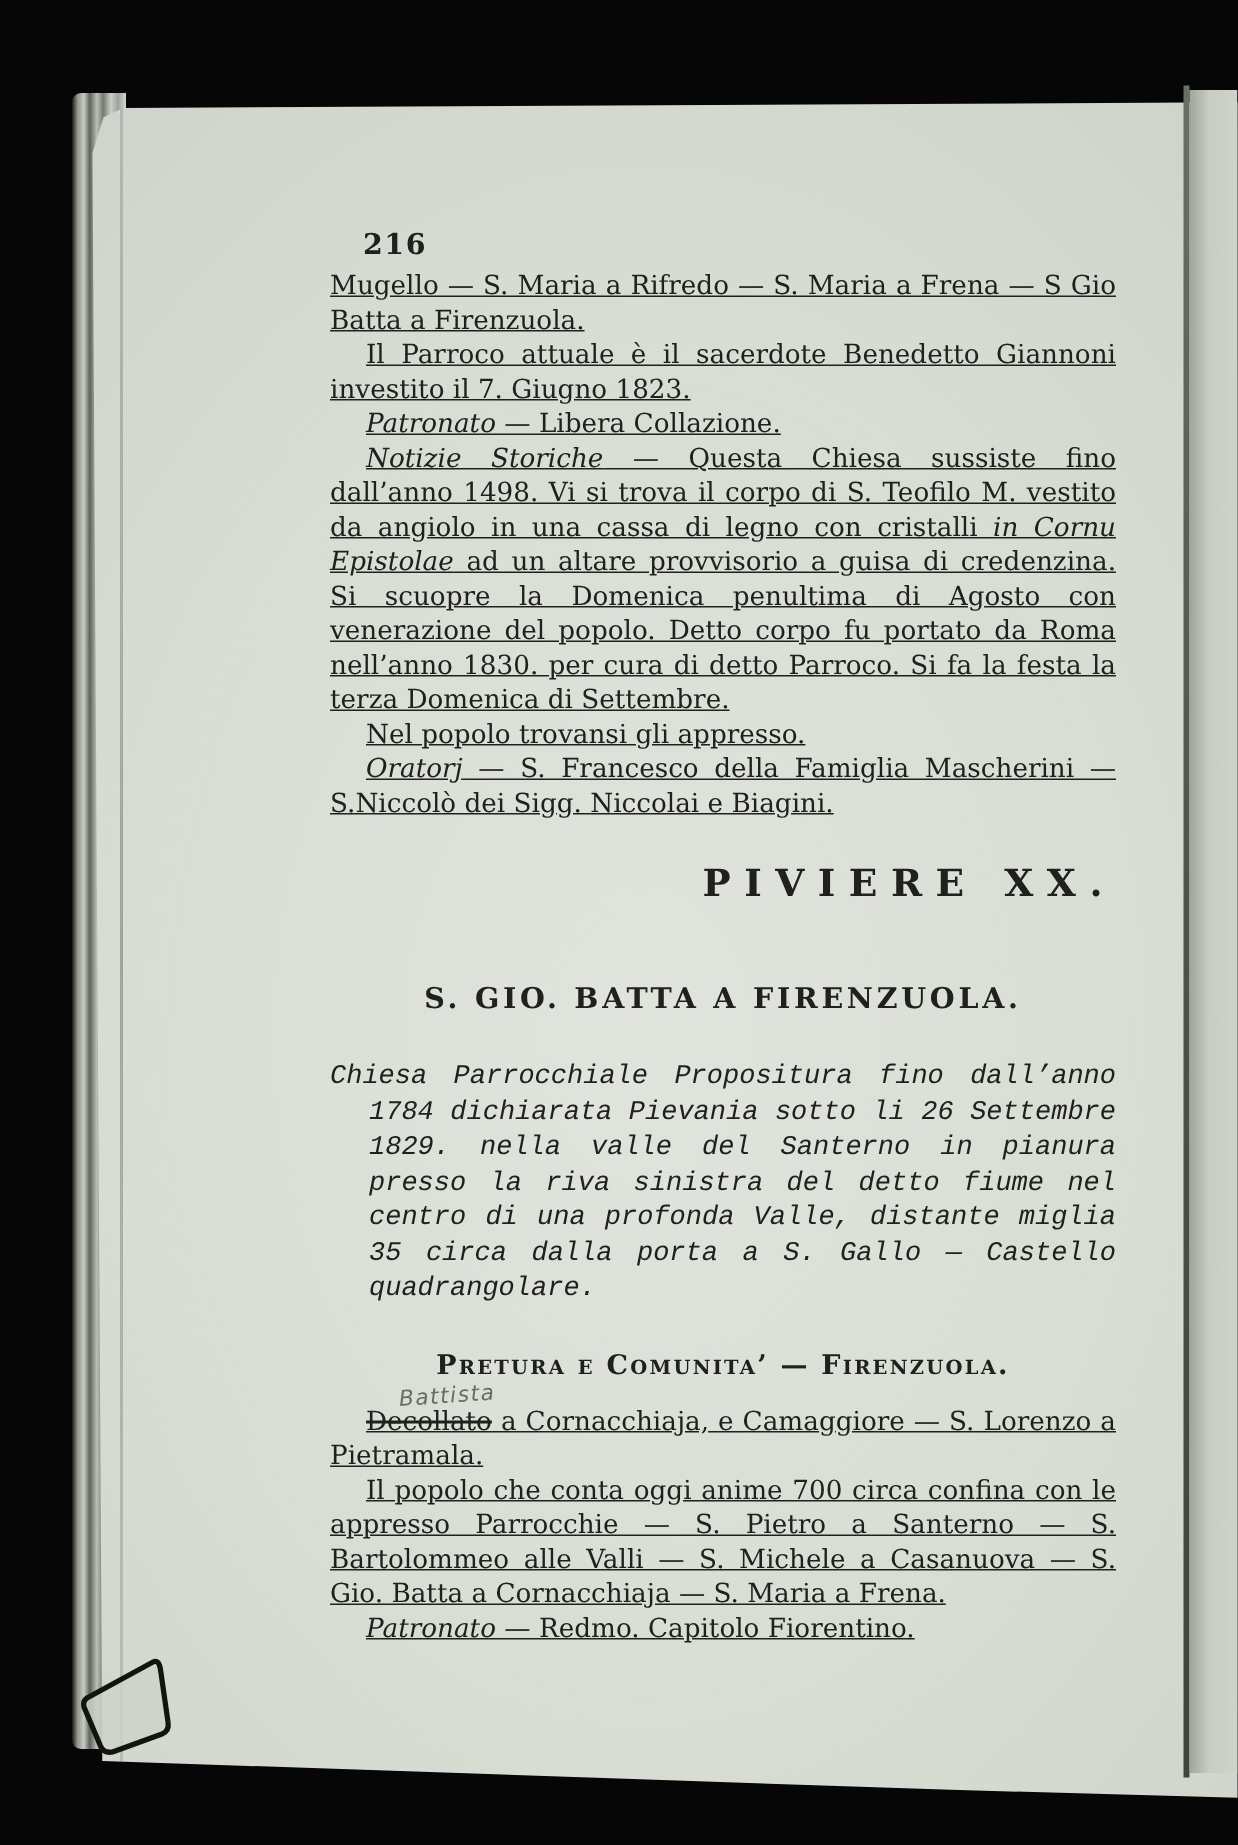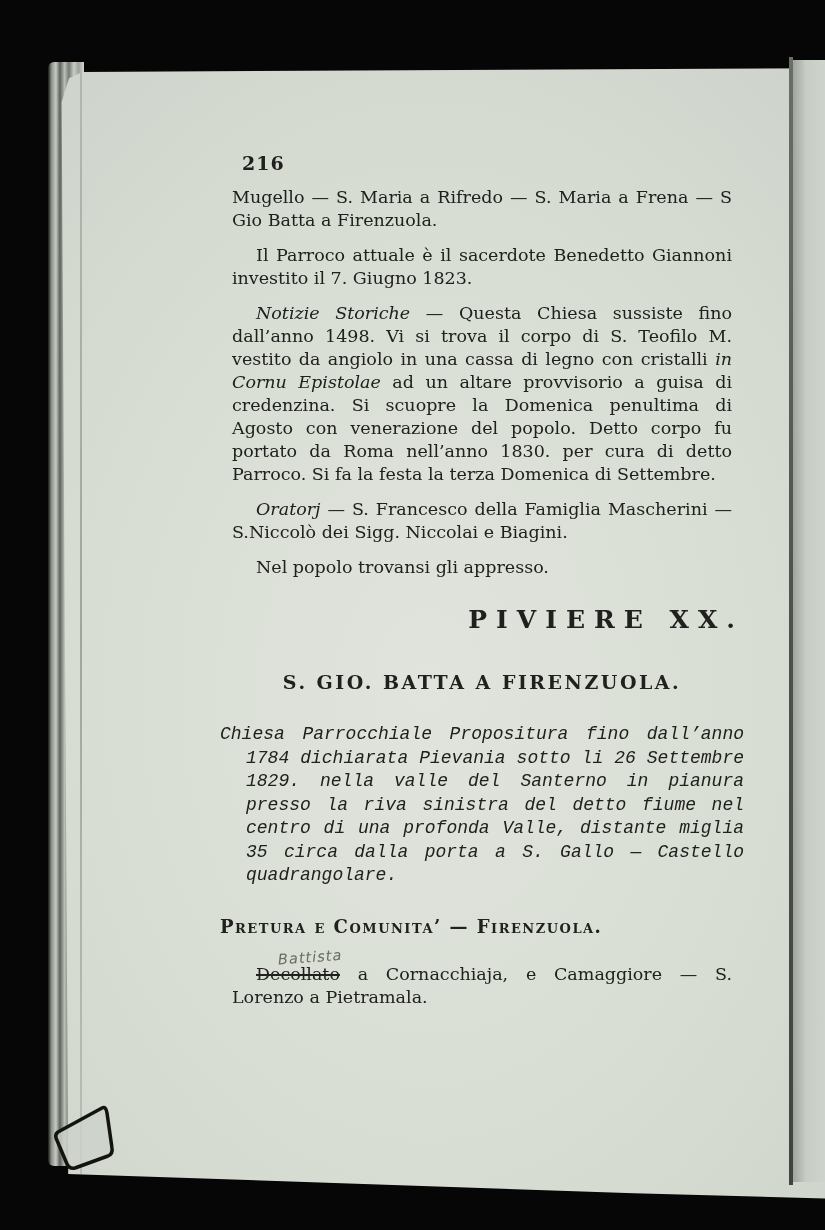--- a/index.html
+++ b/index.html
@@ -44,47 +44,47 @@
     background:linear-gradient(90deg,#9fa59c 0%,#c7cdc4 40%,#ced4cb 100%);
   }
 
   
   .text-block{position:absolute;left:160px;top:84px;width:524px;color:var(--ink);}
   .page-number{
     font-size:19px;font-weight:bold;letter-spacing:1px;
     margin:0 0 6px 22px;
   }
   .body-text p.para{
-    margin:12px;text-align:justify;font-size:17.5px;line-height:23px;
+    margin:0;text-align:justify;font-size:17.5px;line-height:23px;text-decoration:underline;
   }
   .body-text p.para.indent{text-indent:24px;}
   .it{font-style:italic;}
   .strike{text-decoration:line-through;text-decoration-thickness:2px;}
   .annotated{position:relative;}
   .handwrite{
     position:absolute;top:-17px;left:-2px;display:inline-block;white-space:nowrap;
     font-family:"DejaVu Sans","Liberation Sans",sans-serif;
     font-style:italic;font-size:14.5px;letter-spacing:1px;color:var(--pencil);
     transform:rotate(-4deg);opacity:.9;
   }
   .piviere{
     text-align:right;font-size:25px;font-weight:700;letter-spacing:9px;
     margin:26px 0 0;
   }
   .church{
     text-align:center;font-size:19px;font-weight:700;letter-spacing:2.5px;
-    margin:37px 0 0;
+    margin:52px 0 0;
   }
   .descr{
     font-style:italic;font-size:18px;line-height:23.5px;text-align:justify;
     margin:30px 0 0;padding-left:26px;text-indent:-26px;font-family:Liberation Mono, monospace;
   }
   .pretura{
-    text-align:left;font-weight:700;font-variant:small-caps;
-    letter-spacing:1.5px;font-size:18px;margin:28px 0 26px;
+    text-align:center;font-weight:700;font-variant:small-caps;
+    letter-spacing:1.5px;font-size:18px;margin:28px 0 16px;
   }
 
   
   .corner-clip{position:absolute;left:50px;top:1102px;width:78px;height:72px;}
 </style>
 </head>
 <body>
 
 <div class="scene">
 
@@ -92,35 +92,38 @@
 
   <div class="page-main">
     <div class="page-crease"></div>
 
     <div class="text-block">
       <div class="page-number">216</div>
 
       <div class="body-text">
           <p class="para"><span>Mugello — S. Maria a Rifredo — S. Maria a Frena — S Gio Batta a Firenzuola.</span></p>
           <p class="para indent"><span>Il Parroco attuale è il sacerdote Benedetto Giannoni investito il 7. Giugno 1823.</span></p>
+          <p class="para indent"><span class="it">Patronato</span><span> — Libera Collazione.</span></p>
           <p class="para indent"><span class="it">Notizie Storiche</span><span> — Questa Chiesa sussiste fino dall’anno 1498. Vi si trova il corpo di S. Teofilo M. vestito da angiolo in una cassa di legno con cristalli </span><span class="it">in Cornu Epistolae</span><span> ad un altare provvisorio a guisa di credenzina. Si scuopre la Domenica penultima di Agosto con venerazione del popolo. Detto corpo fu portato da Roma nell’anno 1830. per cura di detto Parroco. Si fa la festa la terza Domenica di Settembre.</span></p>
+          <p class="para indent"><span>Nel popolo trovansi gli appresso.</span></p>
           <p class="para indent"><span class="it">Oratorj</span><span> — S. Francesco della Famiglia Mascherini — S.Niccolò dei Sigg. Niccolai e Biagini.</span></p>
-          <p class="para indent"><span>Nel popolo trovansi gli appresso.</span></p>
         </div>
 
       <h1 class="piviere">PIVIERE XX.</h1>
 
       <h2 class="church">S. GIO. BATTA A FIRENZUOLA.</h2>
 
       <p class="descr">Chiesa Parrocchiale Propositura fino dall’anno 1784 dichiarata Pievania sotto li 26 Settembre 1829. nella valle del Santerno in pianura presso la riva sinistra del detto fiume nel centro di una profonda Valle, distante miglia 35 circa dalla porta a S. Gallo — Castello quadrangolare.</p>
 
       <p class="pretura">Pretura e Comunita’ — Firenzuola.</p>
 
       <div class="body-text">
           <p class="para indent"><span class="annotated"><span class="handwrite">Battista</span><span class="strike">Decollato</span></span><span> a Cornacchiaja, e Camaggiore — S. Lorenzo a Pietramala.</span></p>
+          <p class="para indent"><span>Il popolo che conta oggi anime 700 circa confina con le appresso Parrocchie — S. Pietro a Santerno — S. Bartolommeo alle Valli — S. Michele a Casanuova — S. Gio. Batta a Cornacchiaja — S. Maria a Frena.</span></p>
+          <p class="para indent"><span class="it">Patronato</span><span> — Redmo. Capitolo Fiorentino.</span></p>
         </div>
     </div>
   </div>
 
   <div class="gutter"></div>
   <div class="facing-page"></div>
 
   <svg class="corner-clip" viewBox="0 0 78 72" xmlns="http://www.w3.org/2000/svg">
     <path d="M52 6 L8 30 Q5 32 6 36 L17 62 Q19 67 25 66 L58 54 Q63 52 62 46 L57 11 Q56 4 52 6 Z" fill="rgba(205,210,202,0.82)" stroke="#14140f" stroke-width="3.5" stroke-linejoin="round"></path>
   </svg>

